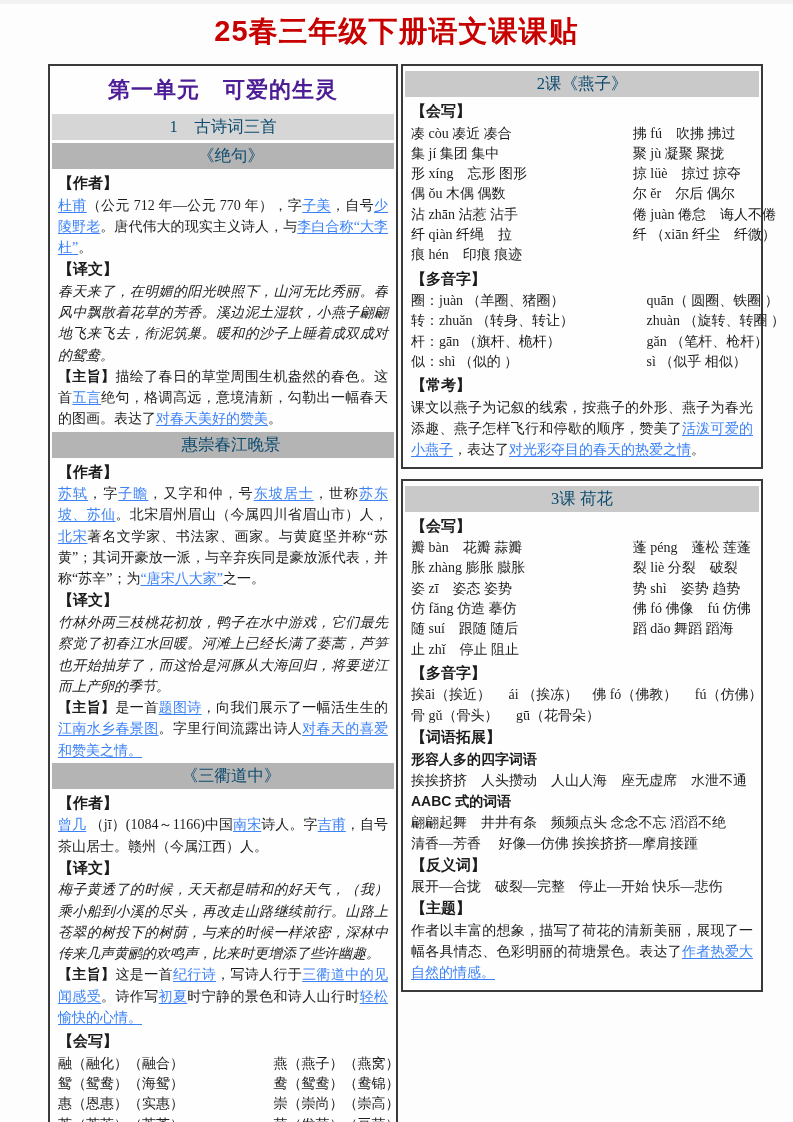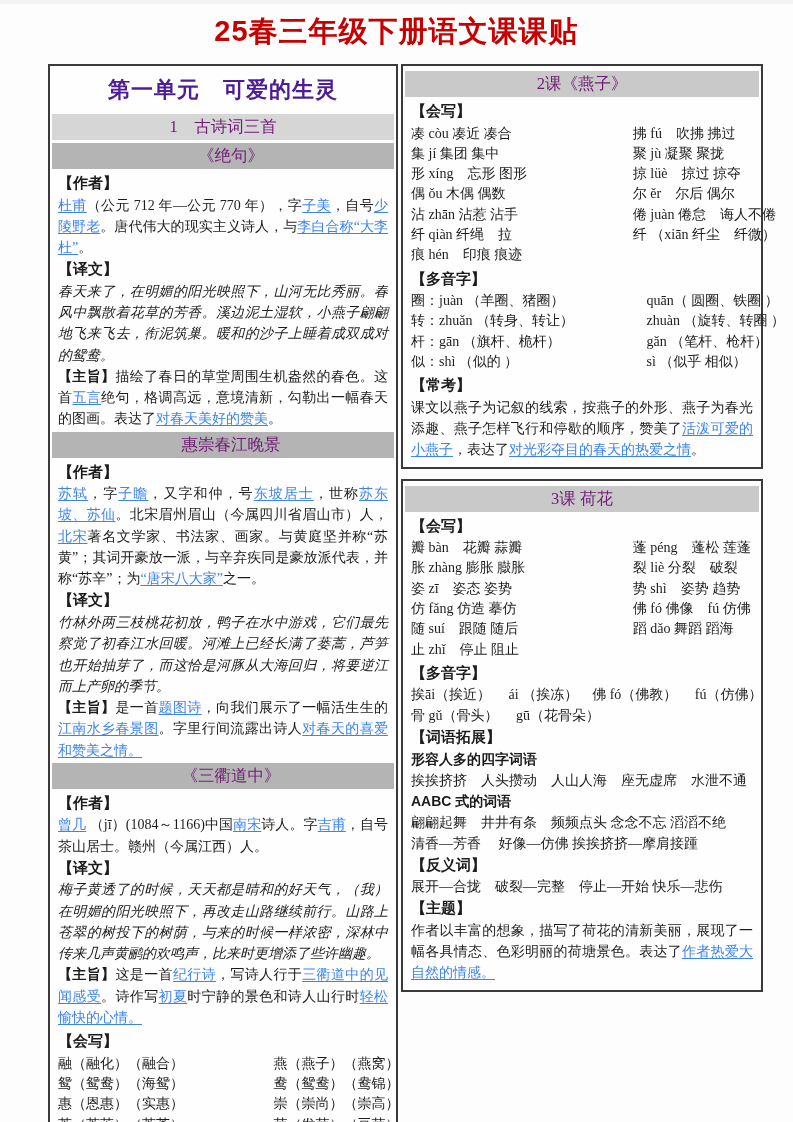--- a/index.html
+++ b/index.html
@@ -19,21 +19,21 @@
   }
   .left-box { width:350px; }
   .right-col { width:362px; display:flex; flex-direction:column; gap:10px; }
   .right-box { width:362px; }
   .unit-title {
     color:#4c1d95; font-weight:bold; font-size:22px; text-align:center;
     padding:6px 0 7px 0; font-family:"Liberation Sans", sans-serif; letter-spacing:1px;
   }
   .bar {
     background:#c9c9c9; text-align:center; font-size:16.5px; padding:2px 0;
-    margin:2px -6px 3px -6px; color:#701a75;
+    margin:2px -6px 3px -6px; color:#0c4a6e;
   }
   .bar.light { background:#d6d6d6; }
   .bar.dark  { background:#b4b4b4;padding-left:16px; }
   .lbl { font-weight:bold; font-size:15px; line-height:1.5; }
   .para { font-size:14px; line-height:1.52; text-align:justify; }
   .kaiti { font-style:italic; }
   .hl { color:#3b82f6; text-decoration:underline; text-underline-offset:2px; }
   .b  { font-weight:bold; }
   .wlist { margin:1px 0 2px 0; }
   .wrow { display:flex; font-size:14px; line-height:1.45;gap:44px; }
@@ -73,21 +73,21 @@
         <div class="lbl">【译文】</div>
         <div class="para kaiti">竹林外两三枝桃花初放，鸭子在水中游戏，它们最先察觉了初春江水回暖。河滩上已经长满了蒌蒿，芦笋也开始抽芽了，而这恰是河豚从大海回归，将要逆江而上产卵的季节。</div>
         <div class="para"><span class="b">【主旨】</span><span>是一首</span><span class="hl">题图诗</span><span>，向我们展示了一幅活生生的</span><span class="hl">江南水乡春景图</span><span>。字里行间流露出诗人</span><span class="hl">对春天的喜爱和赞美之情。</span></div>
       </section>
 
       <section>
         <div class="bar dark">《三衢道中》</div>
         <div class="lbl">【作者】</div>
         <div class="para"><span class="hl">曾几</span><span> （jī）(1084～1166)中国</span><span class="hl">南宋</span><span>诗人。字</span><span class="hl">吉甫</span><span>，自号茶山居士。赣州（今属江西）人。</span></div>
         <div class="lbl">【译文】</div>
-        <div class="para kaiti">梅子黄透了的时候，天天都是晴和的好天气，（我）在明媚的阳光映照下，再改走山路继续前行。山路上苍翠的树投下的树荫，与来的时候一样浓密，深林中传来几声黄鹂的欢鸣声，比来时更增添了些许幽趣。</div>
+        <div class="para kaiti">梅子黄透了的时候，天天都是晴和的好天气，（我）乘小船到小溪的尽头，再改走山路继续前行。山路上苍翠的树投下的树荫，与来的时候一样浓密，深林中传来几声黄鹂的欢鸣声，比来时更增添了些许幽趣。</div>
         <div class="para"><span class="b">【主旨】</span><span>这是一首</span><span class="hl">纪行诗</span><span>，写诗人行于</span><span class="hl">三衢道中的见闻感受</span><span>。诗作写</span><span class="hl">初夏</span><span>时宁静的景色和诗人山行时</span><span class="hl">轻松愉快的心情。</span></div>
       </section>
 
       <div class="lbl">【会写】</div>
       <div class="wlist">
           <div class="wrow">
             <span class="wcell">融（融化）（融合）</span>
             <span class="wcell">燕（燕子）（燕窝）</span>
           </div>
           <div class="wrow">

